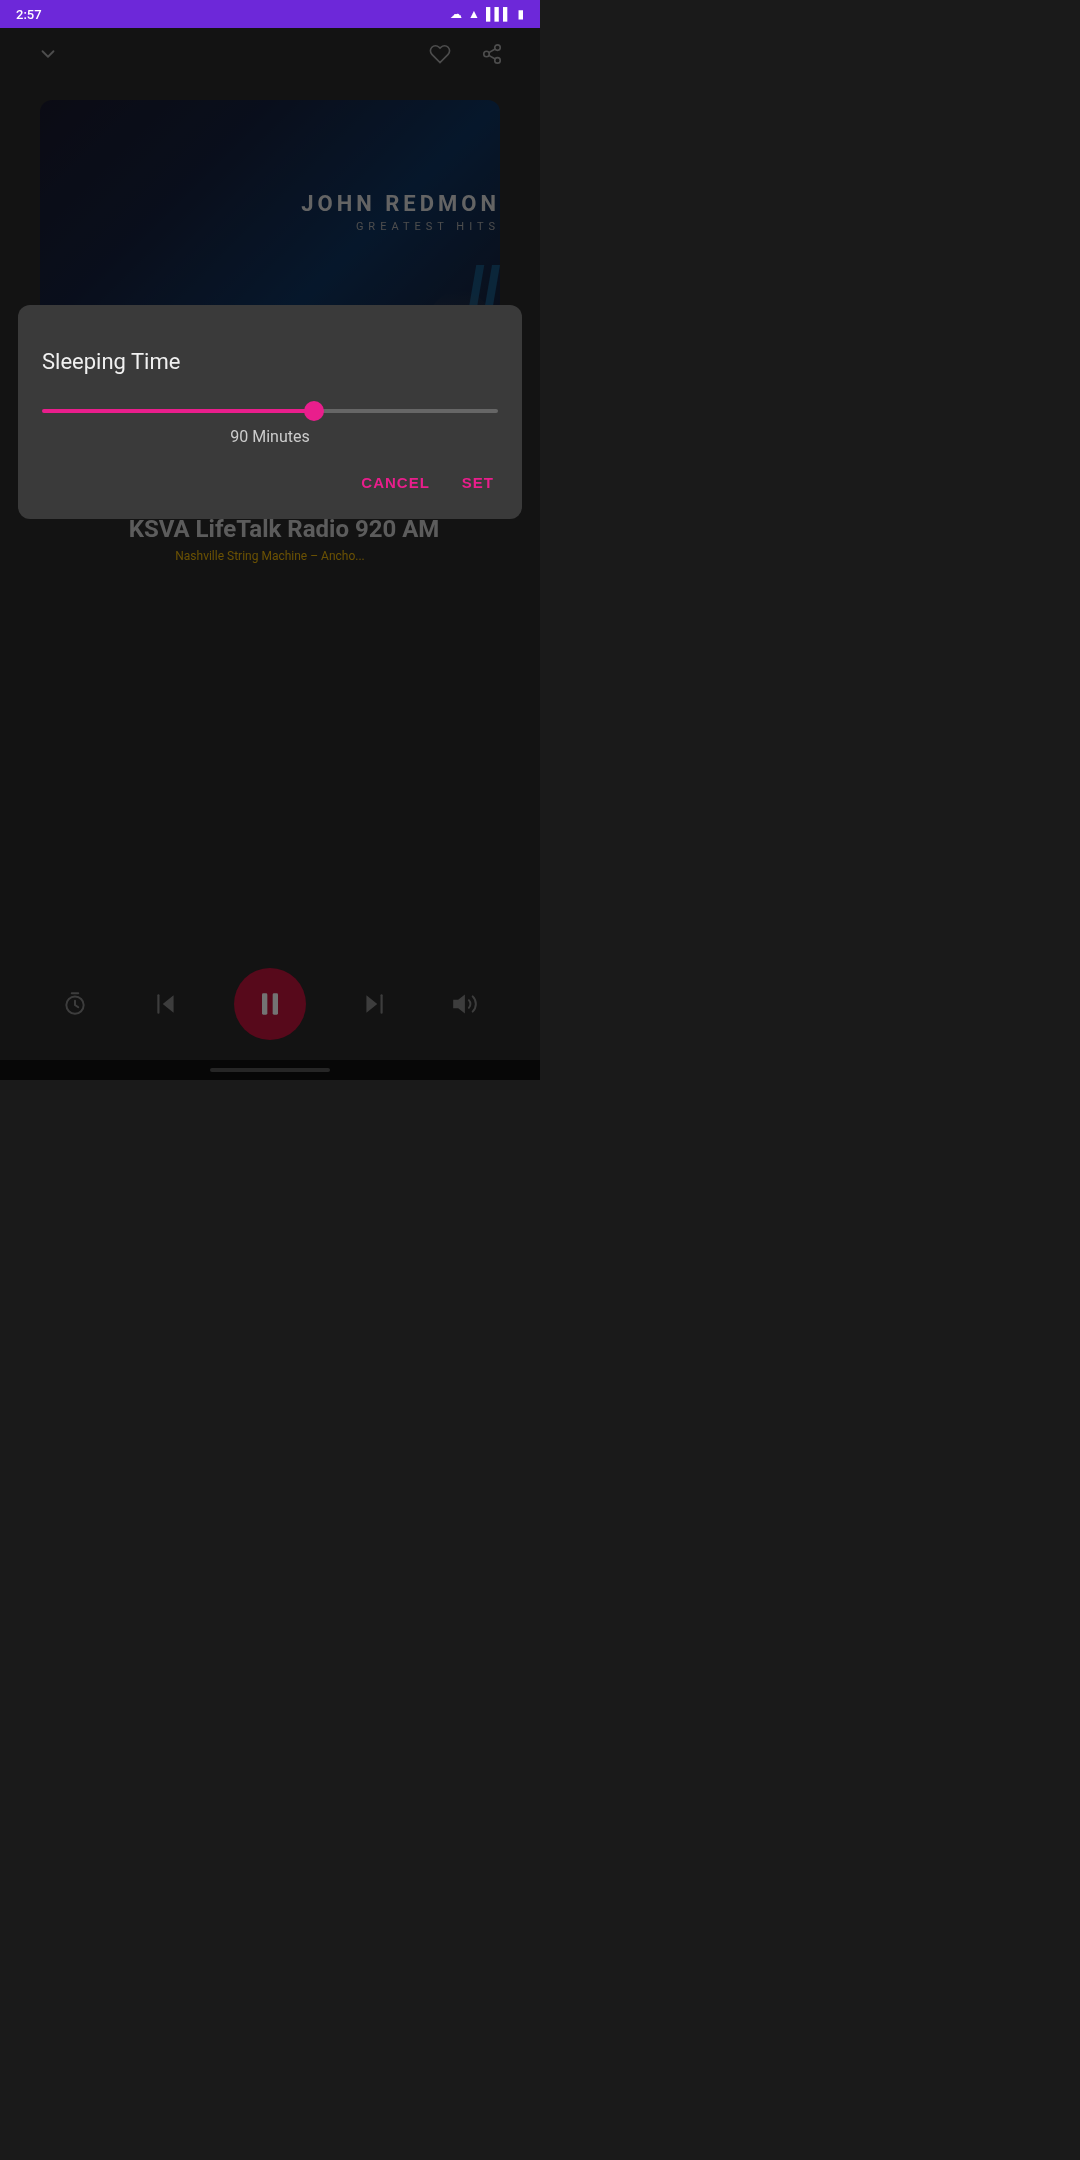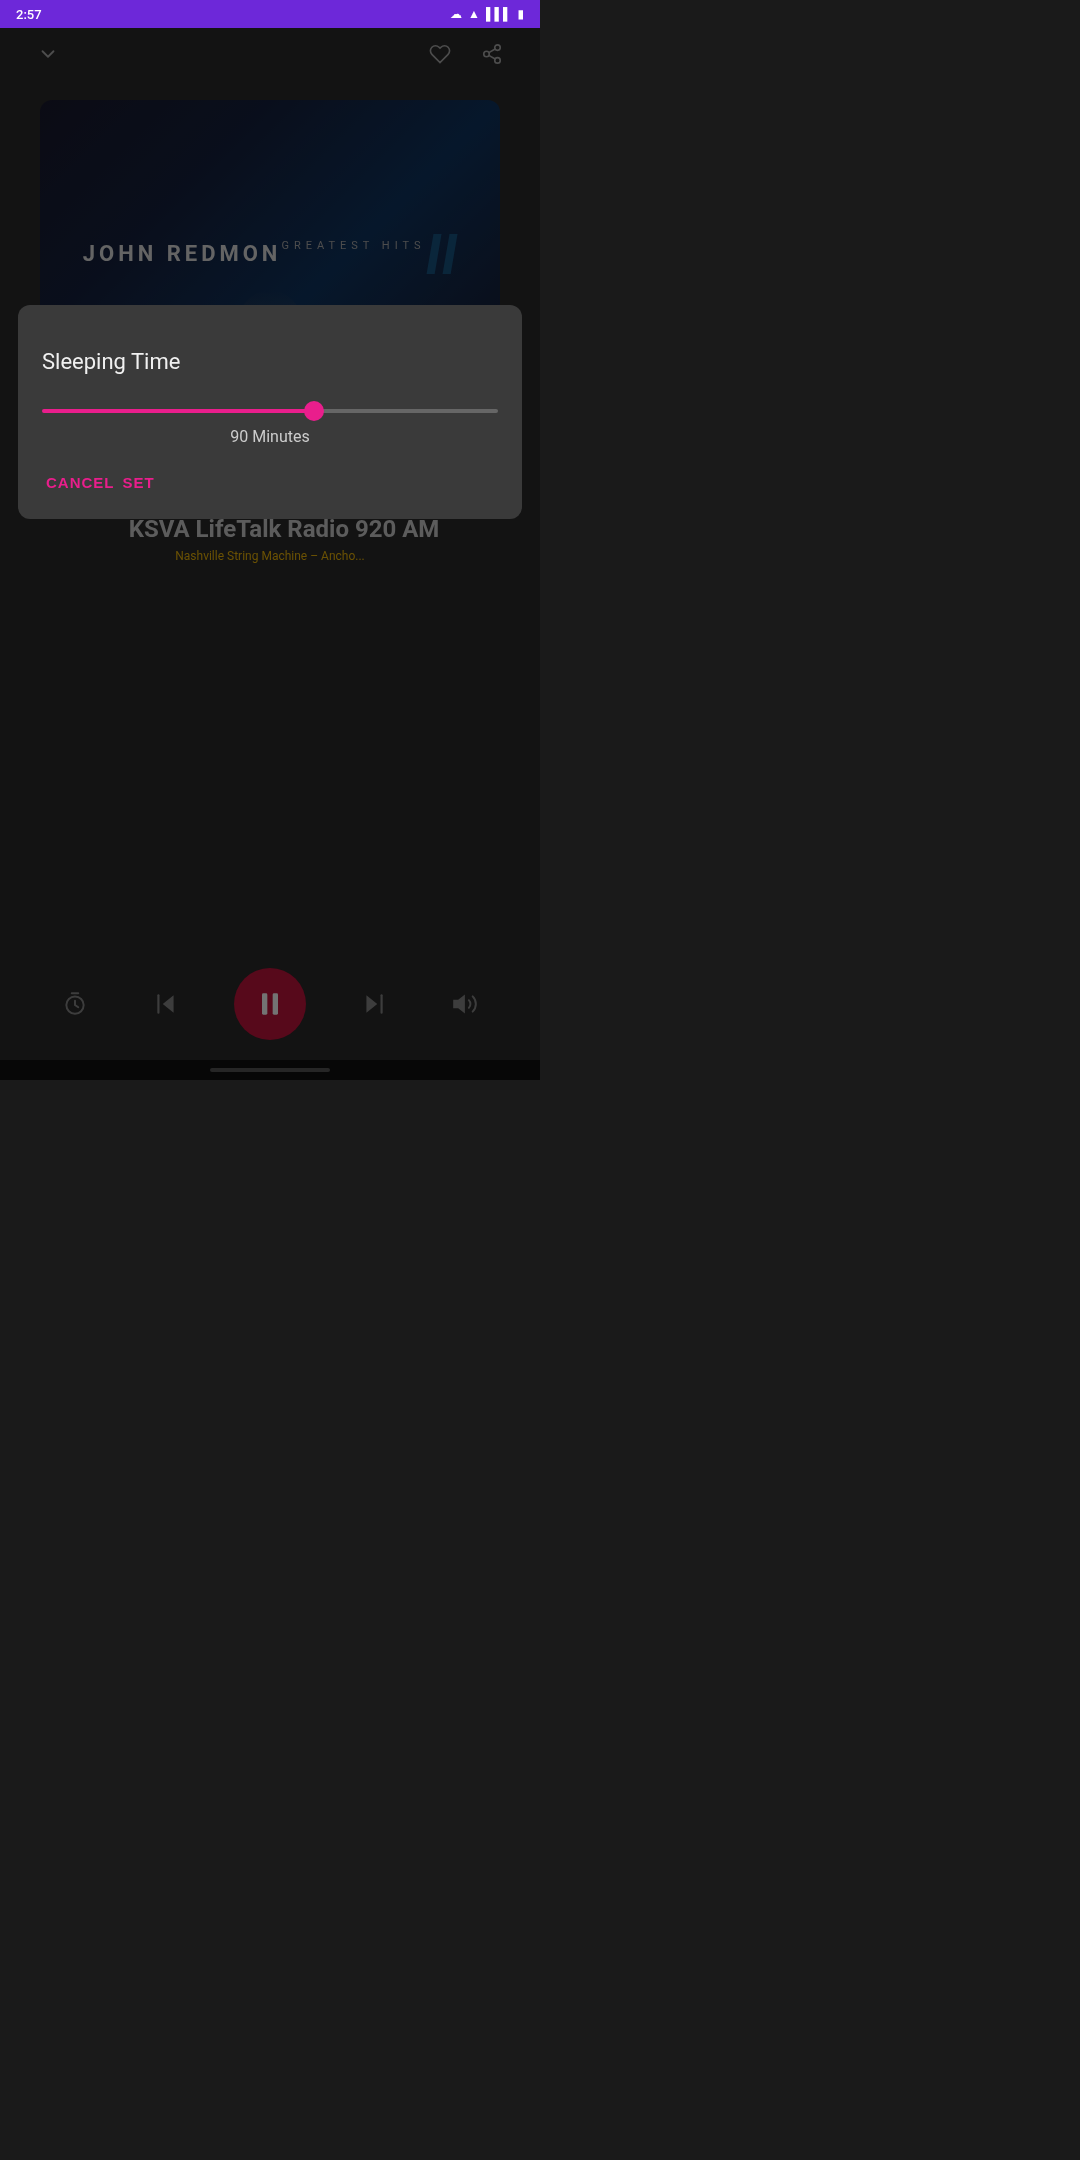--- a/index.html
+++ b/index.html
@@ -95,22 +95,22 @@
       border-radius: 12px;
       overflow: hidden;
       z-index: 1;
     }
 
     .album-art {
       width: 100%;
       height: 100%;
       background: linear-gradient(135deg, #1a1a2e 0%, #16213e 30%, #0f3460 60%, #1a1a2e 100%);
       display: flex;
-      flex-direction: row;
-      align-items: center;
+      flex-direction: column;
+      align-items: flex-end;
       justify-content: center;
       position: relative;
     }
 
     .album-title {
       font-size: 22px;
       font-weight: bold;
       color: #ddd;
       letter-spacing: 4px;
       margin-bottom: 4px;
@@ -269,20 +269,22 @@
       text-align: center;
       color: #ccc;
       font-size: 16px;
       margin-top: 10px;
       margin-bottom: 20px;
     }
 
     
     .dialog-buttons {
       display: flex;
+      justify-content: flex-end;
+      gap: 24px;
     }
 
     .dialog-btn {
       font-size: 15px;
       font-weight: bold;
       letter-spacing: 1px;
       padding: 8px 4px;
       background: none;
       border: none;
       cursor: pointer;

